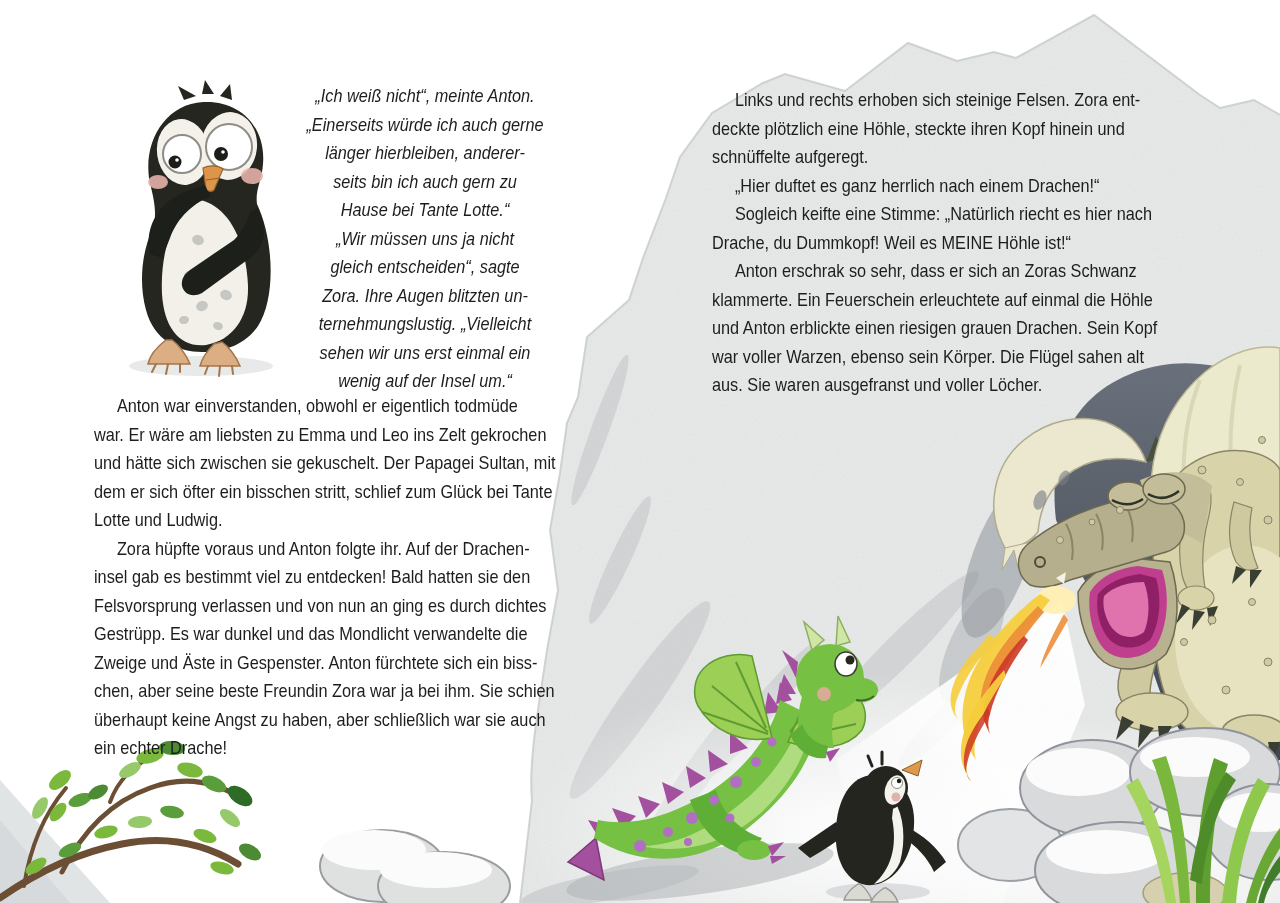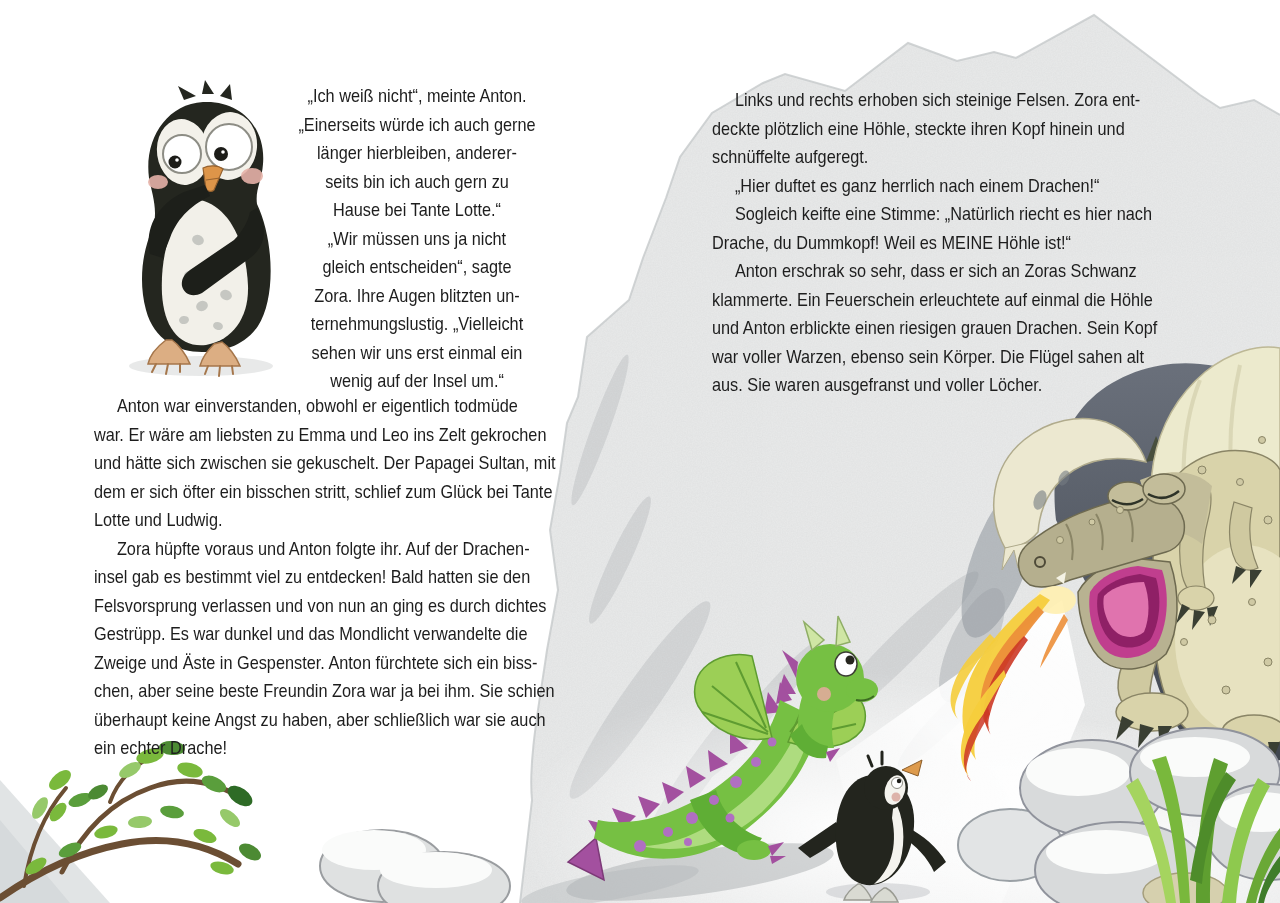--- a/index.html
+++ b/index.html
@@ -9,21 +9,21 @@
   }
   .illustration { position:absolute; left:0; top:0; z-index:1; }
   .textblock { position:absolute; z-index:3; }
   .textline {
     white-space:nowrap; height:28.5px; line-height:28.5px;
     font-size:18.5px; color:#1d1d1d;
     transform:scaleX(0.88); transform-origin:0 50%;
   }
   .intro .textline { text-align:center; transform-origin:50% 50%; }
   .indent { padding-left:26px; }
-  #left-intro  { left:250px; top:82px;  width:334px; }
+  #left-intro  { left:258px; top:82px;  width:334px;font-style:italic; }
   #left-body   { left:94px;  top:392px; width:500px; }
   #right-body  { left:712px; top:86px;  width:500px; }
 </style>
 </head>
 <body>
 
 <div class="page">
 
 <svg class="illustration" width="1280" height="903" viewBox="0 0 1280 903">
   <defs>

